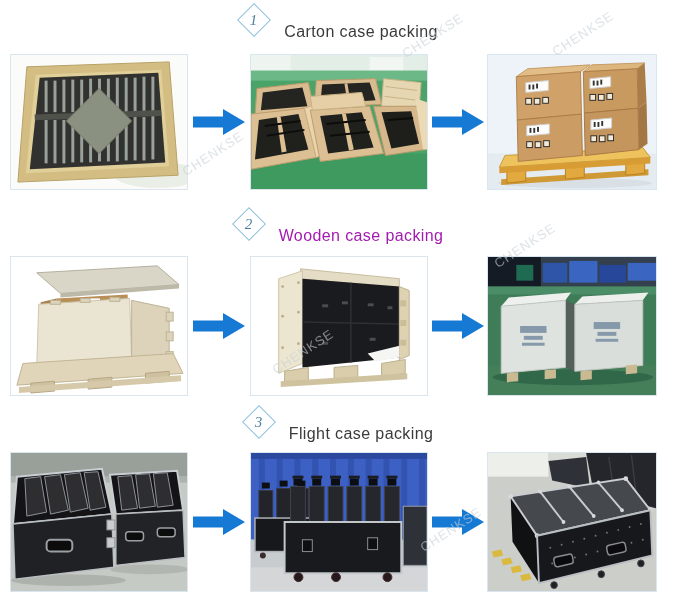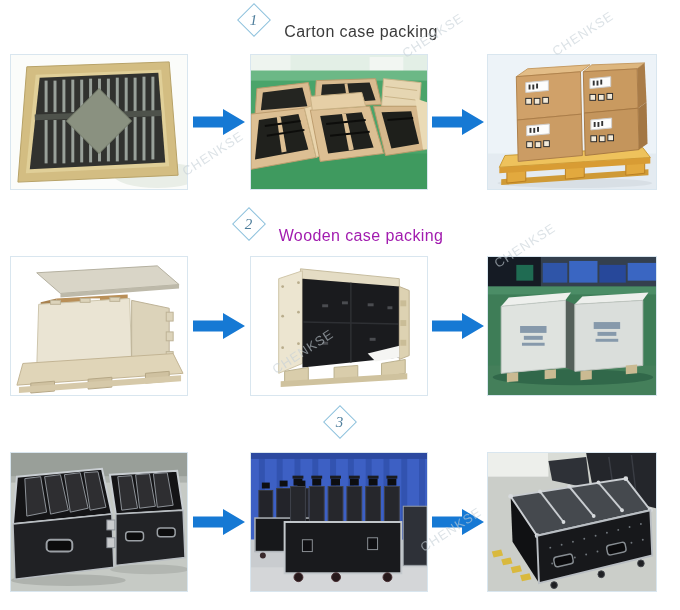--- a/index.html
+++ b/index.html
@@ -305,20 +305,21 @@
         </svg>
       </div>
     </div>
   </div>
 
   <div class="section">
     <div class="section-header" style="margin-top:8px">
       <div class="diamond" style="border-color: rgb(143, 194, 221);">
         <span style="color: rgb(77, 125, 155);">3</span>
       </div>
+      <div class="title" style="color: rgb(59, 59, 59);">Flight case packing</div>
     </div>
     <div class="row" style="margin-top:12px;height:140px">
 
       <div class="fig" style="width:178px;height:140px">
         <svg viewBox="0 0 178 140" preserveAspectRatio="none">
           <rect width="178" height="140" fill="#c6cac5"></rect>
           <rect width="178" height="24" fill="#999f99"></rect>
           <rect y="24" width="178" height="6" fill="#aeb3ae"></rect>
           <ellipse cx="58" cy="129" rx="58" ry="6" fill="#aeb2ad"></ellipse>
           <ellipse cx="140" cy="118" rx="40" ry="5" fill="#b2b6b1"></ellipse>

